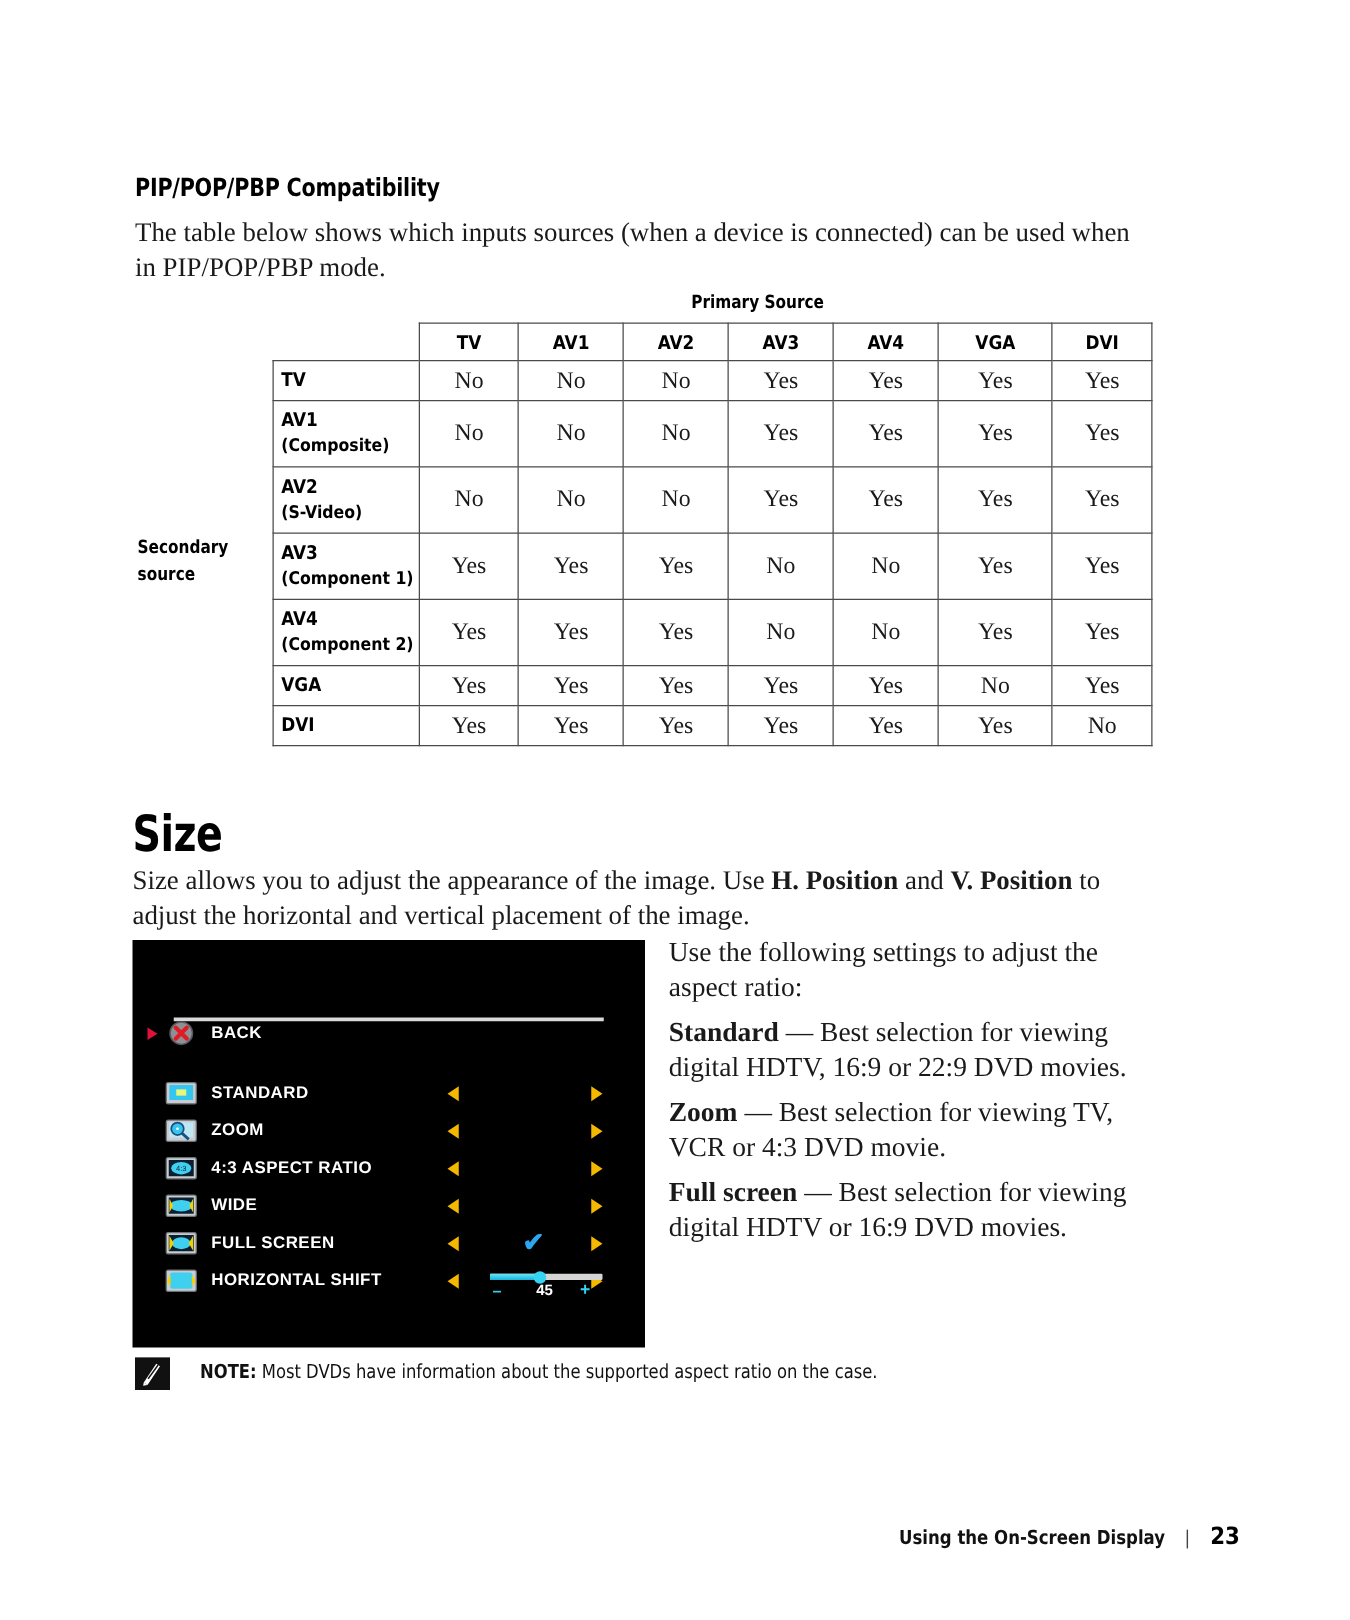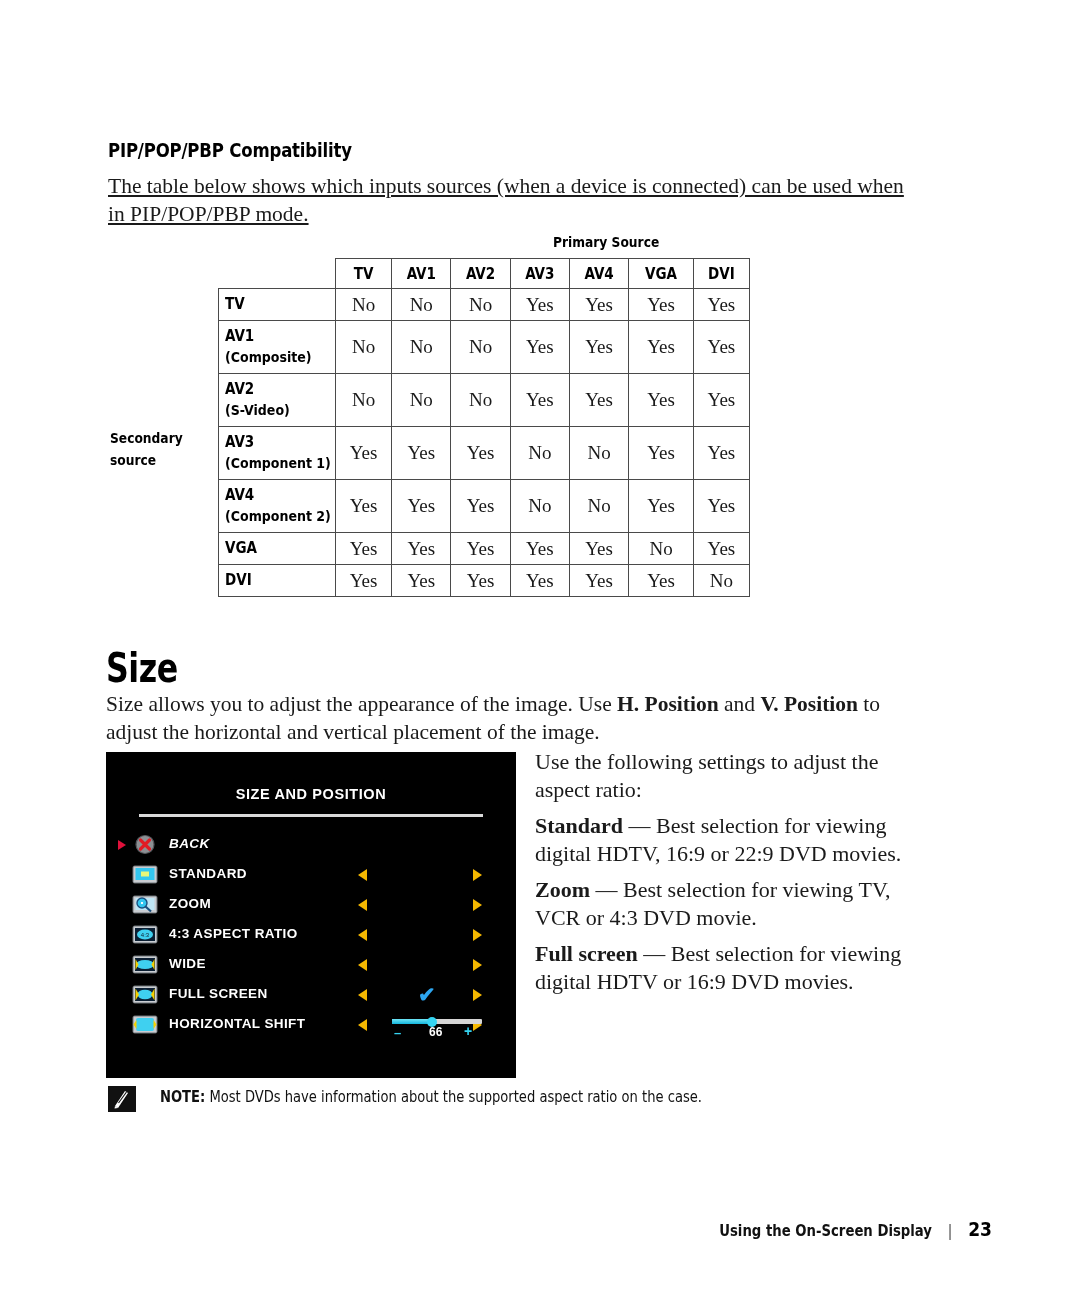--- a/index.html
+++ b/index.html
@@ -24,40 +24,40 @@
     font-family: "DejaVu Sans Condensed", "Liberation Sans", sans-serif;
     font-weight: bold; font-size: 40px; letter-spacing: -0.5px;
     transform: scaleX(0.88); transform-origin: left center;
   }
   .body-p {
     position: absolute;
     font-family: "Liberation Serif", serif;
     font-size: 21.5px; line-height: 28px; color: #1a1a1a;
   }
   .body-p b { font-weight: bold; }
-  #intro-para { left: 108px; top: 172px; width: 800px; text-decoration: underline; }
+  #intro-para { left: 108px; top: 172px; width: 800px; }
   #size-para  { left: 106px; top: 690px; width: 800px; }
 
   
   #primary-source-label {
     position: absolute; left: 553px; top: 234px;
     font-family: "DejaVu Sans Condensed", "Liberation Sans", sans-serif;
     font-weight: bold; font-size: 14.5px;
     transform: scaleX(0.94); transform-origin: left center;
   }
   #secondary-source-label {
     position: absolute; left: 110px; top: 427px;
     font-family: "DejaVu Sans Condensed", "Liberation Sans", sans-serif;
     font-weight: bold; font-size: 14.5px; line-height: 22px;
     transform: scaleX(0.94); transform-origin: left center;
   }
   #compat-table {
     position: absolute; left: 218px; top: 258px;
     border-collapse: collapse;
-    width: 532px;
+    width: 704px;
   }
   #compat-table td, #compat-table th {
     border: 1px solid #4a4a4a;
     text-align: center;
     vertical-align: middle;
     font-family: "Liberation Serif", serif;
     font-size: 19px;
     color: #1a1a1a;
     padding: 0;
   }
@@ -297,24 +297,23 @@
           <td>No</td>
         </tr>
       </tbody>
   </table>
 
   <div class="h1">Size</div>
 
   <div class="body-p" id="size-para"><span>Size allows you to adjust the appearance of the image. Use </span><b>H. Position</b><span> and </span><b>V. Position</b><span> to adjust the horizontal and vertical placement of the image.</span></div>
 
   <div id="osd-panel">
-    <div id="osd-title">SIZE AND POSITION</div>
     <div id="osd-divider"></div>
     <div id="osd-rows">
-        <div class="osd-row" style="top: 78px; font-style: italic;">
+        <div class="osd-row" style="top: 60px;">
           <div class="osd-pointer"></div>
           <div class="osd-icon"><svg width="26" height="21" viewBox="0 0 26 21">
               <circle cx="13" cy="10.5" r="9" fill="#8d9094" stroke="#55585c" stroke-width="1.2"></circle>
               <path d="M8.5 6 L17.5 15 M17.5 6 L8.5 15" stroke="#e01b24" stroke-width="3.2" stroke-linecap="round"></path>
             </svg></div>
           <div class="osd-label">BACK</div>
         </div>
         <div class="osd-row" style="top: 108px;">
           <div class="osd-icon"><svg width="26" height="21" viewBox="0 0 26 21">
               <rect x="1" y="2" width="24" height="17" rx="1.5" fill="#c9ccd1" stroke="#6d7276" stroke-width="1"></rect>
@@ -383,21 +382,21 @@
           <div class="osd-label">HORIZONTAL SHIFT</div>
           <div class="arrow-left"></div>
           <div class="arrow-right"></div>
           <div id="osd-slider-wrap">
             <div id="osd-slider-track">
               <div id="osd-slider-fill" style="width: 43%;"></div>
               <div id="osd-slider-knob" style="left: 39%;"></div>
             </div>
             <div class="slider-row2">
               <span id="slider-minus">–</span>
-              <span id="slider-value">66</span>
+              <span id="slider-value">45</span>
               <span id="slider-plus">+</span>
             </div>
           </div>
         </div>
       </div>
   </div>
 
   <div id="aspect-col">
       <p>Use the following settings to adjust the aspect ratio:</p>
       <p><b>Standard</b><span> — Best selection for viewing digital HDTV, 16:9 or 22:9 DVD movies.</span></p>

